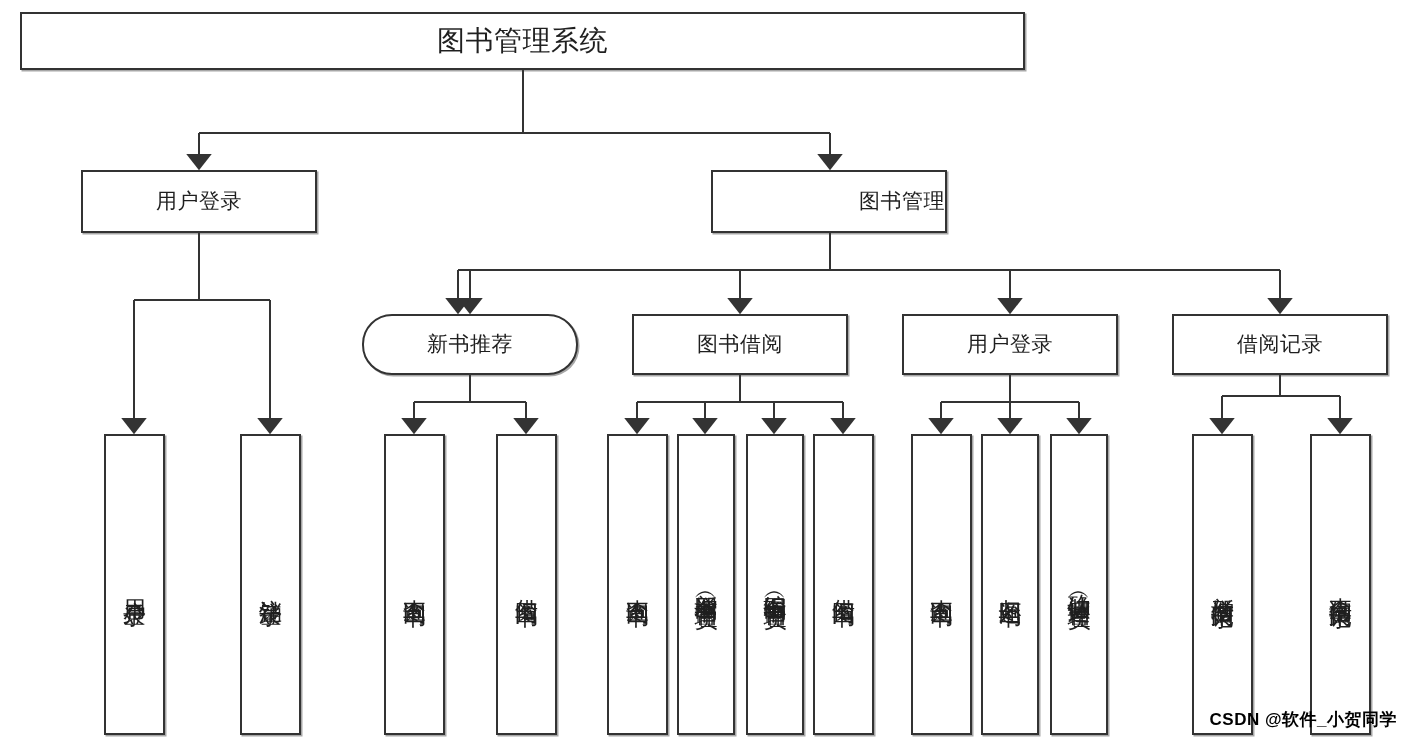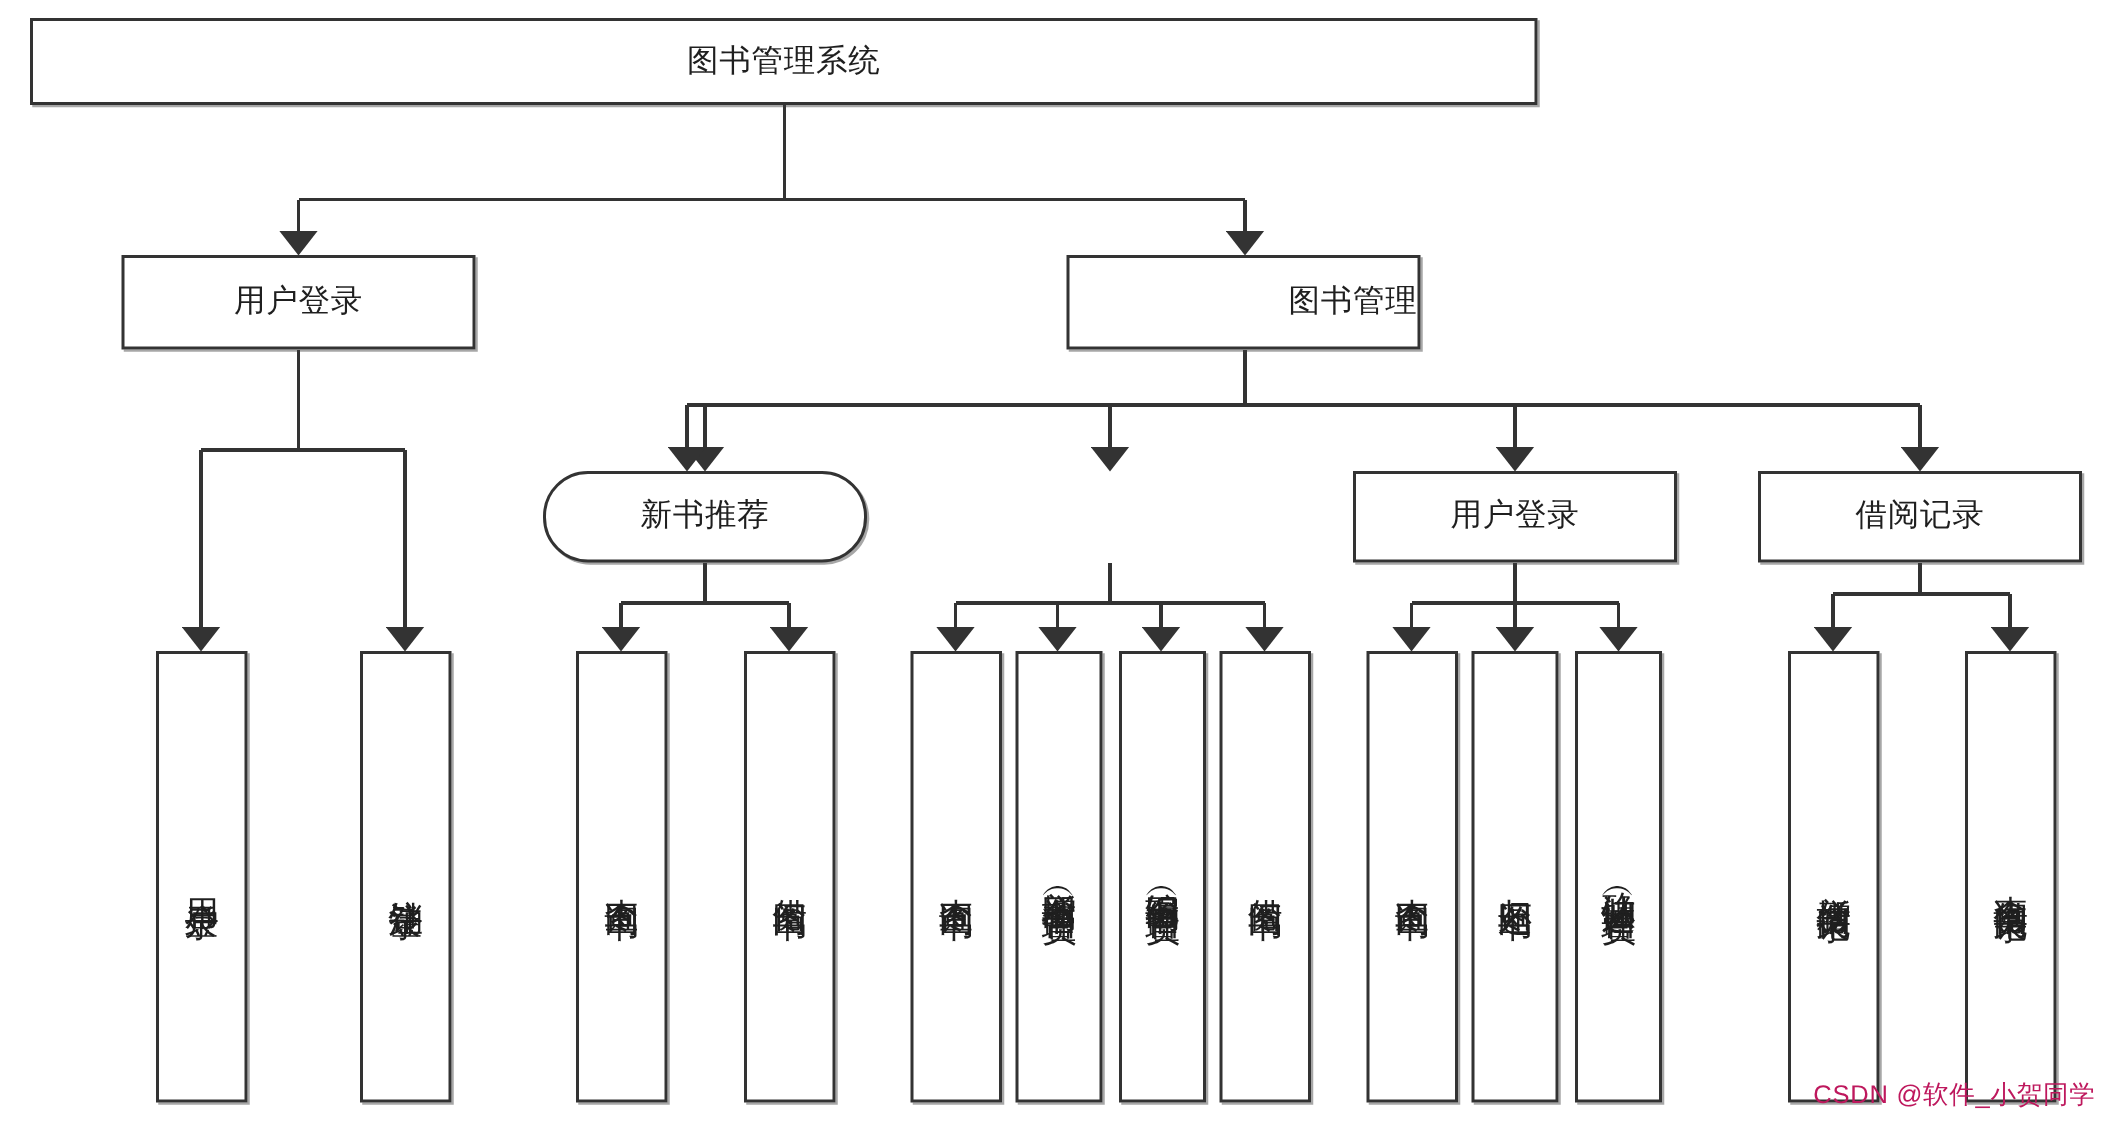--- a/index.html
+++ b/index.html
@@ -44,45 +44,46 @@
     line-height: 1.18;
     color: #1f1f1f;
     white-space: nowrap;
   }
   
   .node.h .node-label {
     font-size: 21px;
     letter-spacing: 0.5px;
   }
   .node.root .node-label {
-    font-size: 21px;
+    font-size: 28px;
   }
   
   .node.v {
     align-items: center;
     justify-content: center;
     padding: 6px 0;
   }
   .node.v .node-label {
     writing-mode: vertical-rl;
     text-orientation: upright;
     font-size: 23px;
     line-height: 1.0;
     letter-spacing: 2px;
     white-space: nowrap;
   }
   #watermark {
     position: absolute;
     right: 8px;
-    bottom: 6px;
+    bottom: 16px;
     font-size: 17px;
-    color: #be185d;
+    color: #000000;
     letter-spacing: 0.5px;
     z-index: 5;
     user-select: none;
+    font-weight: bold;
   }
 </style>
 </head>
 <body>
 
 <div id="diagram-root">
 
   <svg id="edge-layer" viewBox="0 0 1405 747" xmlns="http://www.w3.org/2000/svg">
     <defs>
       <marker id="arrow" markerWidth="9" markerHeight="10" refX="3.2" refY="5" orient="auto" markerUnits="strokeWidth">
@@ -141,20 +142,23 @@
   <div class="node h" style="left:81px; top:170px; width:236px; height:63px;">
     <span class="node-label">用户登录</span>
   </div>
   <div class="node h" style="left:711px; top:170px; width:236px; height:63px;justify-content:flex-end;">
     <span class="node-label">图书管理</span>
   </div>
 
   <div class="node h" style="left:362px; top:314px; width:216px; height:61px;border-radius:30px;">
     <span class="node-label">新书推荐</span>
   </div>
+  <div class="node h" style="left:632px; top:314px; width:216px; height:61px;">
+    <span class="node-label">图书借阅</span>
+  </div>
   <div class="node h" style="left:902px; top:314px; width:216px; height:61px;">
     <span class="node-label">用户登录</span>
   </div>
   <div class="node h" style="left:1172px; top:314px; width:216px; height:61px;justify-content:center;">
     <span class="node-label">借阅记录</span>
   </div>
 
   <div class="node v" style="left:104px; top:434px; width:61px; height:301px;">
     <span class="node-label">用户登录</span>
   </div>

